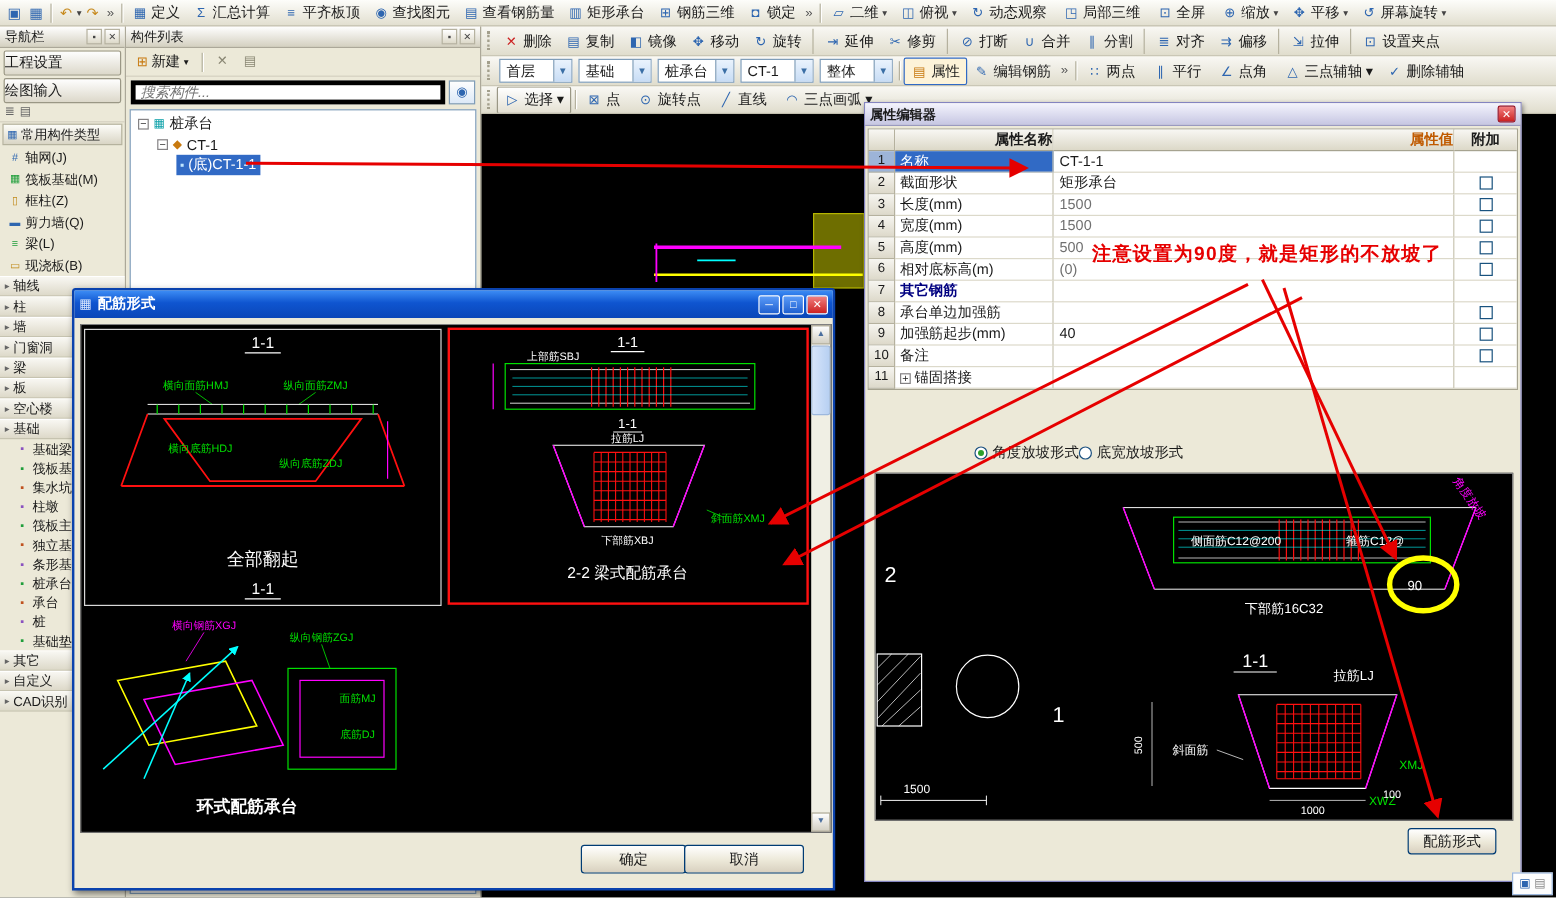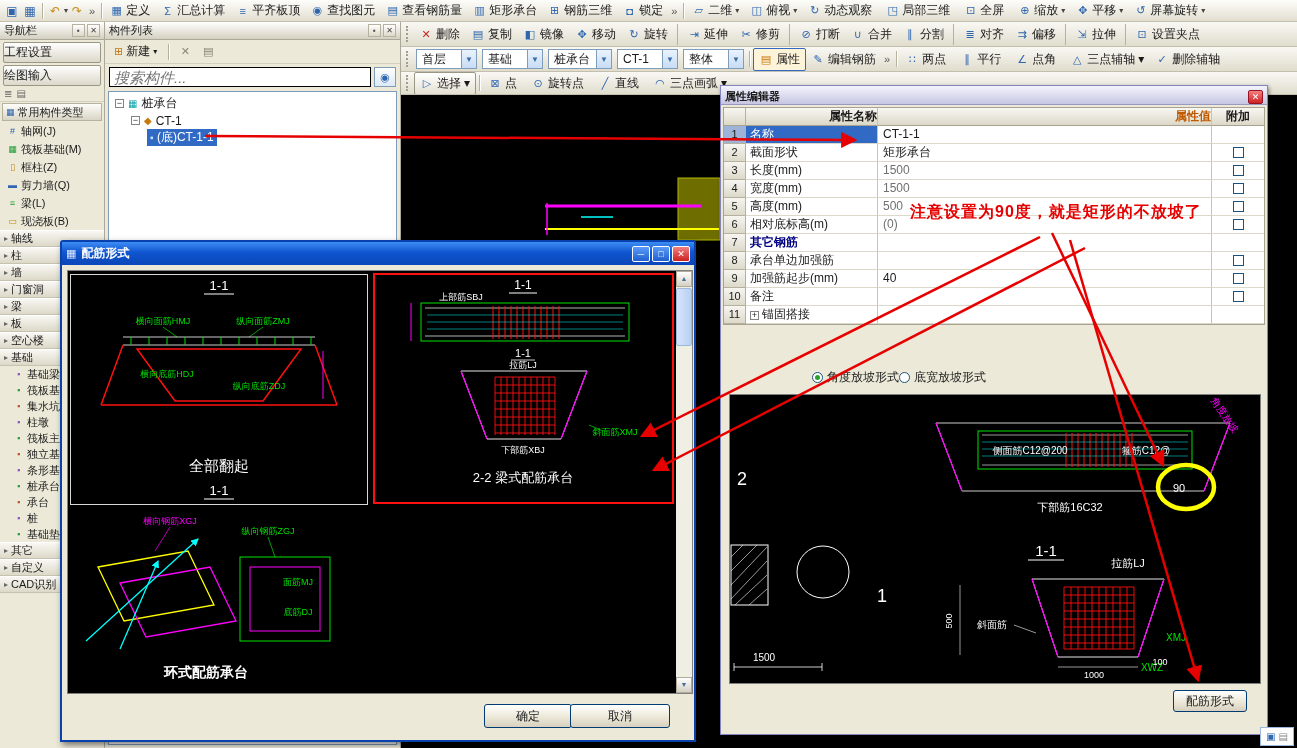--- a/index.html
+++ b/index.html
@@ -58,37 +58,37 @@
 .nav-child:nth-child(3n+2) .ci{color:#1f9e3a}
 .nav-child:nth-child(3n) .ci{color:#c0521f}
 
 
 .comp-panel{position:absolute;left:105px;top:22px;width:296px;height:726px;background:#ece9d8;border-right:1px solid #aca899;z-index:4;display:flex;flex-direction:column}
 .comp-toolbar{height:24px;display:flex;align-items:center;gap:3px;padding:0 4px;border-bottom:1px solid #d4d0c0}
 .ct-new{display:inline-flex;align-items:center;gap:3px;padding:2px 5px;font-size:12px}
 .ct-new .ico{color:#c87a10;font-size:11px}
 .ct-ico{width:20px;height:18px;text-align:center;font-size:11px;color:#8a8774;line-height:17px}
 .comp-search{height:26px;display:flex;align-items:center;gap:3px;padding:0 4px}
-.cs-input{flex:1;height:20px;border:1px solid #000000;padding:0 4px;font-size:15px;font-style:italic;color:#0f766e}
+.cs-input{flex:1;height:20px;border:4px solid #000000;padding:0 4px;font-size:12px;font-style:italic;color:#0f766e}
 .cs-btn{width:22px;height:20px;border:1px solid #7f9db9;background:linear-gradient(#fefefe,#dce9f7);font-size:11px;color:#2e66b0;text-align:center;line-height:18px}
 .comp-tree{flex:1;background:#fff;border:1px solid #7f9db9;margin:1px 3px 3px;padding:3px 0;font-size:12px;overflow:hidden}
 .tree-row{height:17px;display:flex;align-items:center;gap:4px;padding-left:6px;white-space:nowrap}
 .tree-row.indent1{padding-left:22px}
 .tree-row.indent2{padding-left:38px}
 .expander{width:9px;height:9px;border:1px solid #848284;background:#fff;font-size:9px;line-height:7px;text-align:center;color:#333;flex:none}
 .node-ico{font-size:10px;color:#0ba0a8}
 .sel-item{background:#316ac5;color:#fff;padding:0 3px}
 .sel-item .node-ico{color:#bfe6ff}
 
 
 .canvas{position:absolute;left:401px;top:95px;width:896px;height:653px;background:#000;z-index:1}
 
 
 .prop-dialog{position:absolute;left:720px;top:85px;width:548px;height:650px;background:#ece9d8;border:1px solid #8484c0;box-shadow:1px 2px 4px rgba(0,0,0,.45);z-index:30}
-.pd-title{height:19px;background:linear-gradient(#f4f4fd,#c6c6e2);border-bottom:1px solid #9a9ac0;display:flex;align-items:flex-end;padding:0 4px;font-size:11px;font-weight:bold}
+.pd-title{height:19px;background:linear-gradient(#f4f4fd,#c6c6e2);border-bottom:1px solid #9a9ac0;display:flex;align-items:center;padding:0 4px;font-size:11px;font-weight:bold}
 .pd-close{margin-left:auto;width:15px;height:14px;background:linear-gradient(#f28080,#cc2222);border:1px solid #912;color:#fff;font-size:9px;line-height:12px;text-align:center;border-radius:2px}
 .pr-table{margin:2px;border:1px solid #a6a390;background:#fff}
 .pr-head,.pr-row{display:flex;height:18px;line-height:17px}
 .pr-num{width:22px;flex:none;background:linear-gradient(#f6f5f0,#ddd9ca);border-right:1px solid #b5b19e;border-bottom:1px solid #b5b19e;text-align:center;font-size:11px}
 .pr-name{width:132px;flex:none;border-right:1px solid #c8c5b2;border-bottom:1px solid #dcd9ca;padding-left:4px;overflow:hidden;white-space:nowrap}
 .pr-val{width:334px;flex:none;border-right:1px solid #c8c5b2;border-bottom:1px solid #dcd9ca;padding-left:5px;overflow:hidden;white-space:nowrap}
 .pr-extra{flex:1;border-bottom:1px solid #dcd9ca;display:flex;align-items:center;justify-content:center;overflow:hidden}
 .pr-head .h{background:linear-gradient(#f8f7f3,#dcd8c8);border-bottom:1px solid #a6a390;font-weight:bold;text-align:right;padding-left:0}
 .pr-head .vh{color:#c05a00}
 .pr-name.sel{background:#316ac5;color:#fff}

